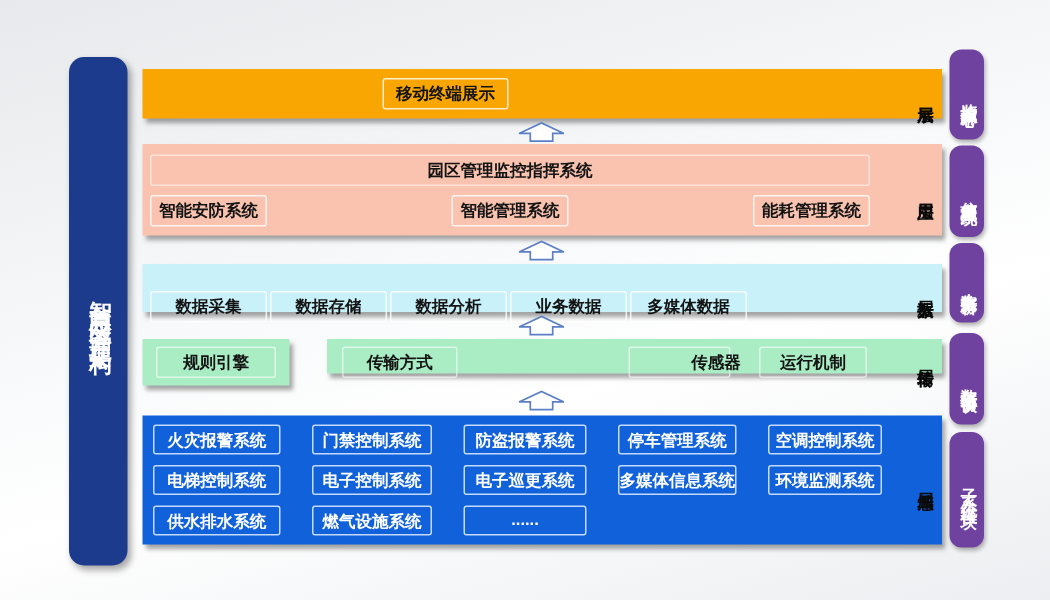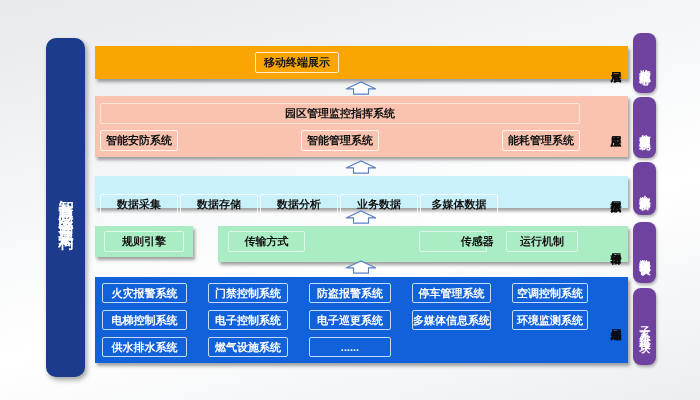--- a/index.html
+++ b/index.html
@@ -60,21 +60,21 @@
   
   .band-data{top:176px;height:32px;background:var(--data-cyan);}
   .band-data .chip-row{left:5px;top:18px;width:398px;}
   .band-data .chip-row .chip{width:78px;}
   
   .rule-box{
     position:absolute;left:95px;top:226px;width:98px;height:31px;
     background:var(--trans-green);box-shadow:2px 3px 3px rgba(90,90,90,.55);
   }
   .rule-box .chip{left:9px;top:5px;width:80px;border-color:rgba(255,255,255,.6);}
-  .band-trans{left:218px;top:226px;width:410px;height:36px;background:var(--trans-green);}
+  .band-trans{left:218px;top:226px;width:410px;height:23px;background:var(--trans-green);}
   .band-trans .chip-row{left:10px;top:5px;width:350px;}
   .band-trans .chip{border-color:rgba(255,255,255,.6);}
   .band-trans .chip.w1{width:77px;}
   .band-trans .chip.w2{width:77px;margin-top:48px;}
   .band-trans .chip.w3{width:68px;padding-left:48px;}
   .band-trans .chip.w4{width:72px;}
   
   .band-sense{top:277px;height:86px;background:var(--sense-blue);}
   .sense-grid{
     position:absolute;left:7px;top:6px;

